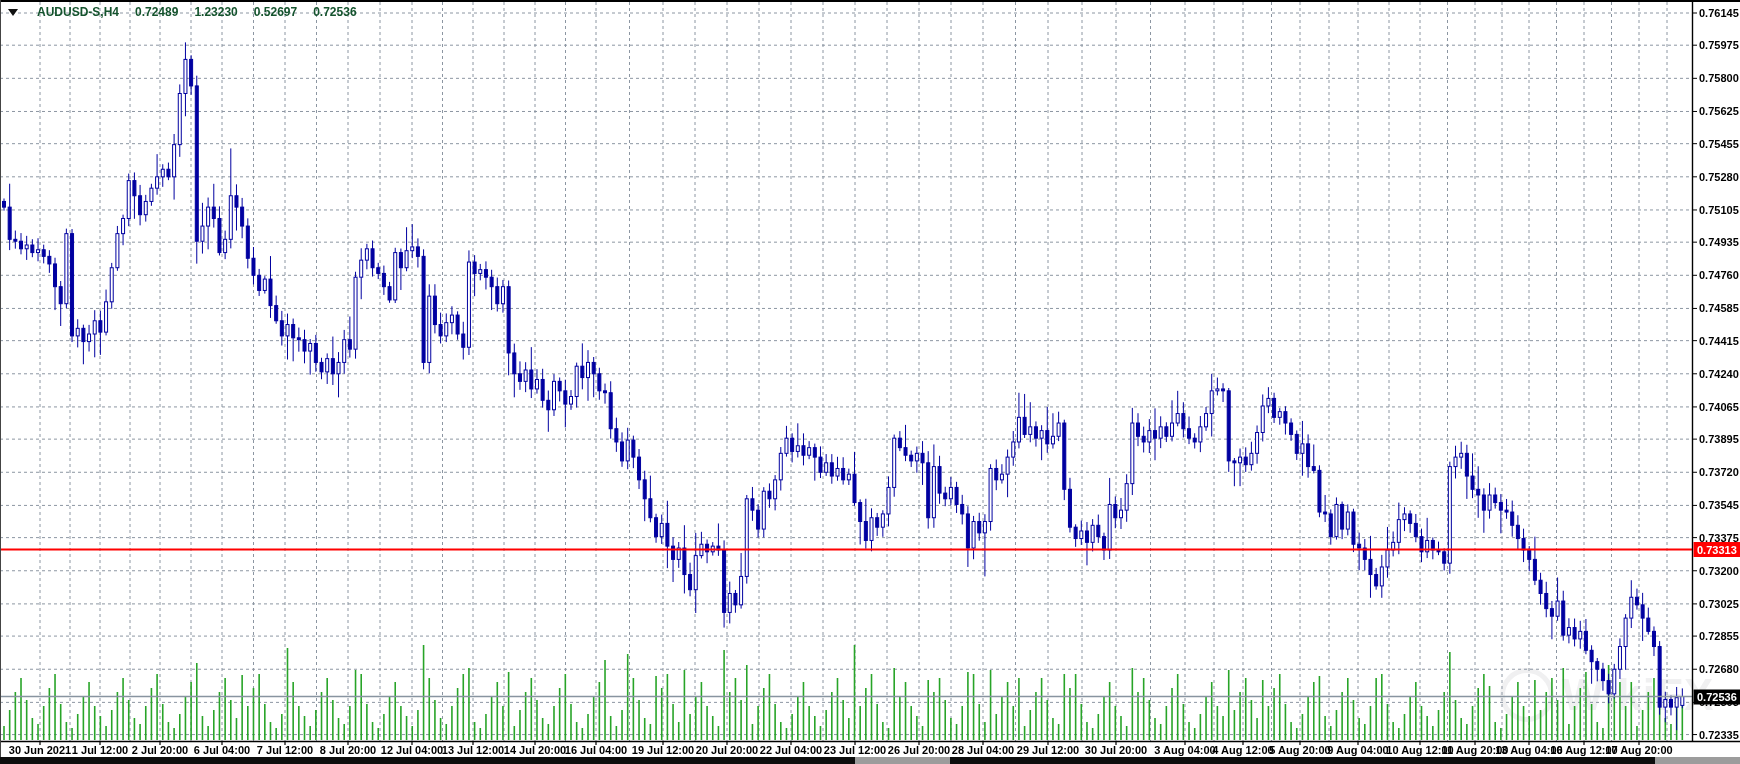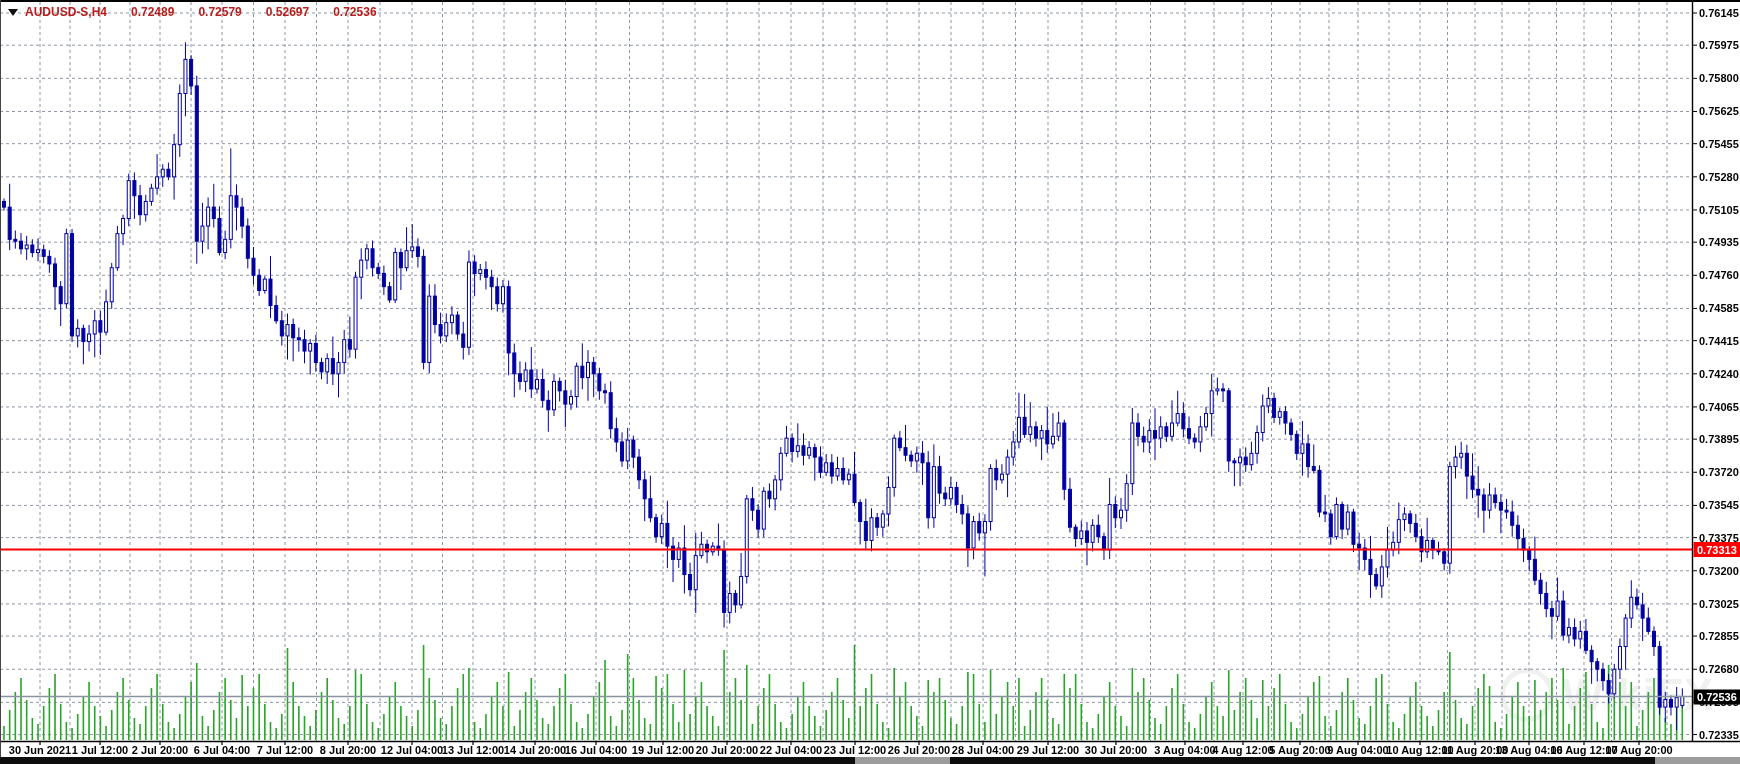--- a/index.html
+++ b/index.html
@@ -1,23 +1,23 @@
 <!DOCTYPE html>
 <html><head>
 <meta charset="utf-8">
 <style>
   html,body{margin:0;padding:0;width:1740px;height:764px;overflow:hidden;background:#fff;
             font-family:"Liberation Sans", sans-serif;}
   #root{position:relative;width:1740px;height:764px;background:#fff;}
   #chart-svg{position:absolute;left:0;top:0;}
   #symbol-line{position:absolute;left:8px;top:5px;display:flex;align-items:center;
-               font-size:12px;font-weight:700;color:#b91c1c;letter-spacing:0;white-space:pre;z-index:5;}
+               font-size:12px;font-weight:700;color:#14532d;letter-spacing:0;white-space:pre;z-index:5;gap:12px;}
   #symbol-line .tri{width:0;height:0;border-left:5px solid transparent;border-right:5px solid transparent;
                     border-top:7px solid #111;margin-right:7px;}
-  #symbol-line span.val{margin-left:24px;}
+  #symbol-line span.val{margin-left:4px;}
   #top-border{position:absolute;left:0;top:0;width:1740px;height:2px;background:#000;}
   #left-border{position:absolute;left:0;top:0;width:1px;height:757px;background:#444;}
   #bottom-bar{position:absolute;left:0;top:757px;width:1740px;height:7px;background:#0d0d0d;}
   .bottom-seg{position:absolute;top:0;height:7px;background:#9c9c9c;}
   #watermark{position:absolute;left:1500px;top:642px;width:235px;height:105px;color:#f0f0f1;
              font-weight:bold;z-index:0;display:flex;align-items:center;}
   #watermark .wm-circle{width:44px;height:44px;border:5px solid #f0f0f1;border-radius:50%;margin-right:8px;flex:0 0 auto;}
   #watermark .wm-text{font-size:44px;letter-spacing:1px;}
   text{font-family:"Liberation Sans", sans-serif;}
 </style>
@@ -1721,21 +1721,21 @@
     <g>
       <rect x="1693.5" y="689.5" width="46.5" height="15" fill="#000000"></rect>
       <text x="1697" y="701.1" font-size="11" font-weight="700" fill="#ffffff">0.72536</text>
     </g>
   </svg>
 
   <div id="symbol-line">
     <span class="tri"></span>
     <span>AUDUSD-S,H4</span>
     <span class="val">0.72489</span>
-    <span class="val">0.72579</span>
+    <span class="val">1.23230</span>
     <span class="val">0.52697</span>
     <span class="val">0.72536</span>
   </div>
 
   <div id="top-border"></div>
   <div id="left-border"></div>
 
   <div id="bottom-bar">
     <div class="bottom-seg" style="left:855px;width:95px;"></div>
     <div class="bottom-seg" style="left:1655px;width:85px;"></div>

